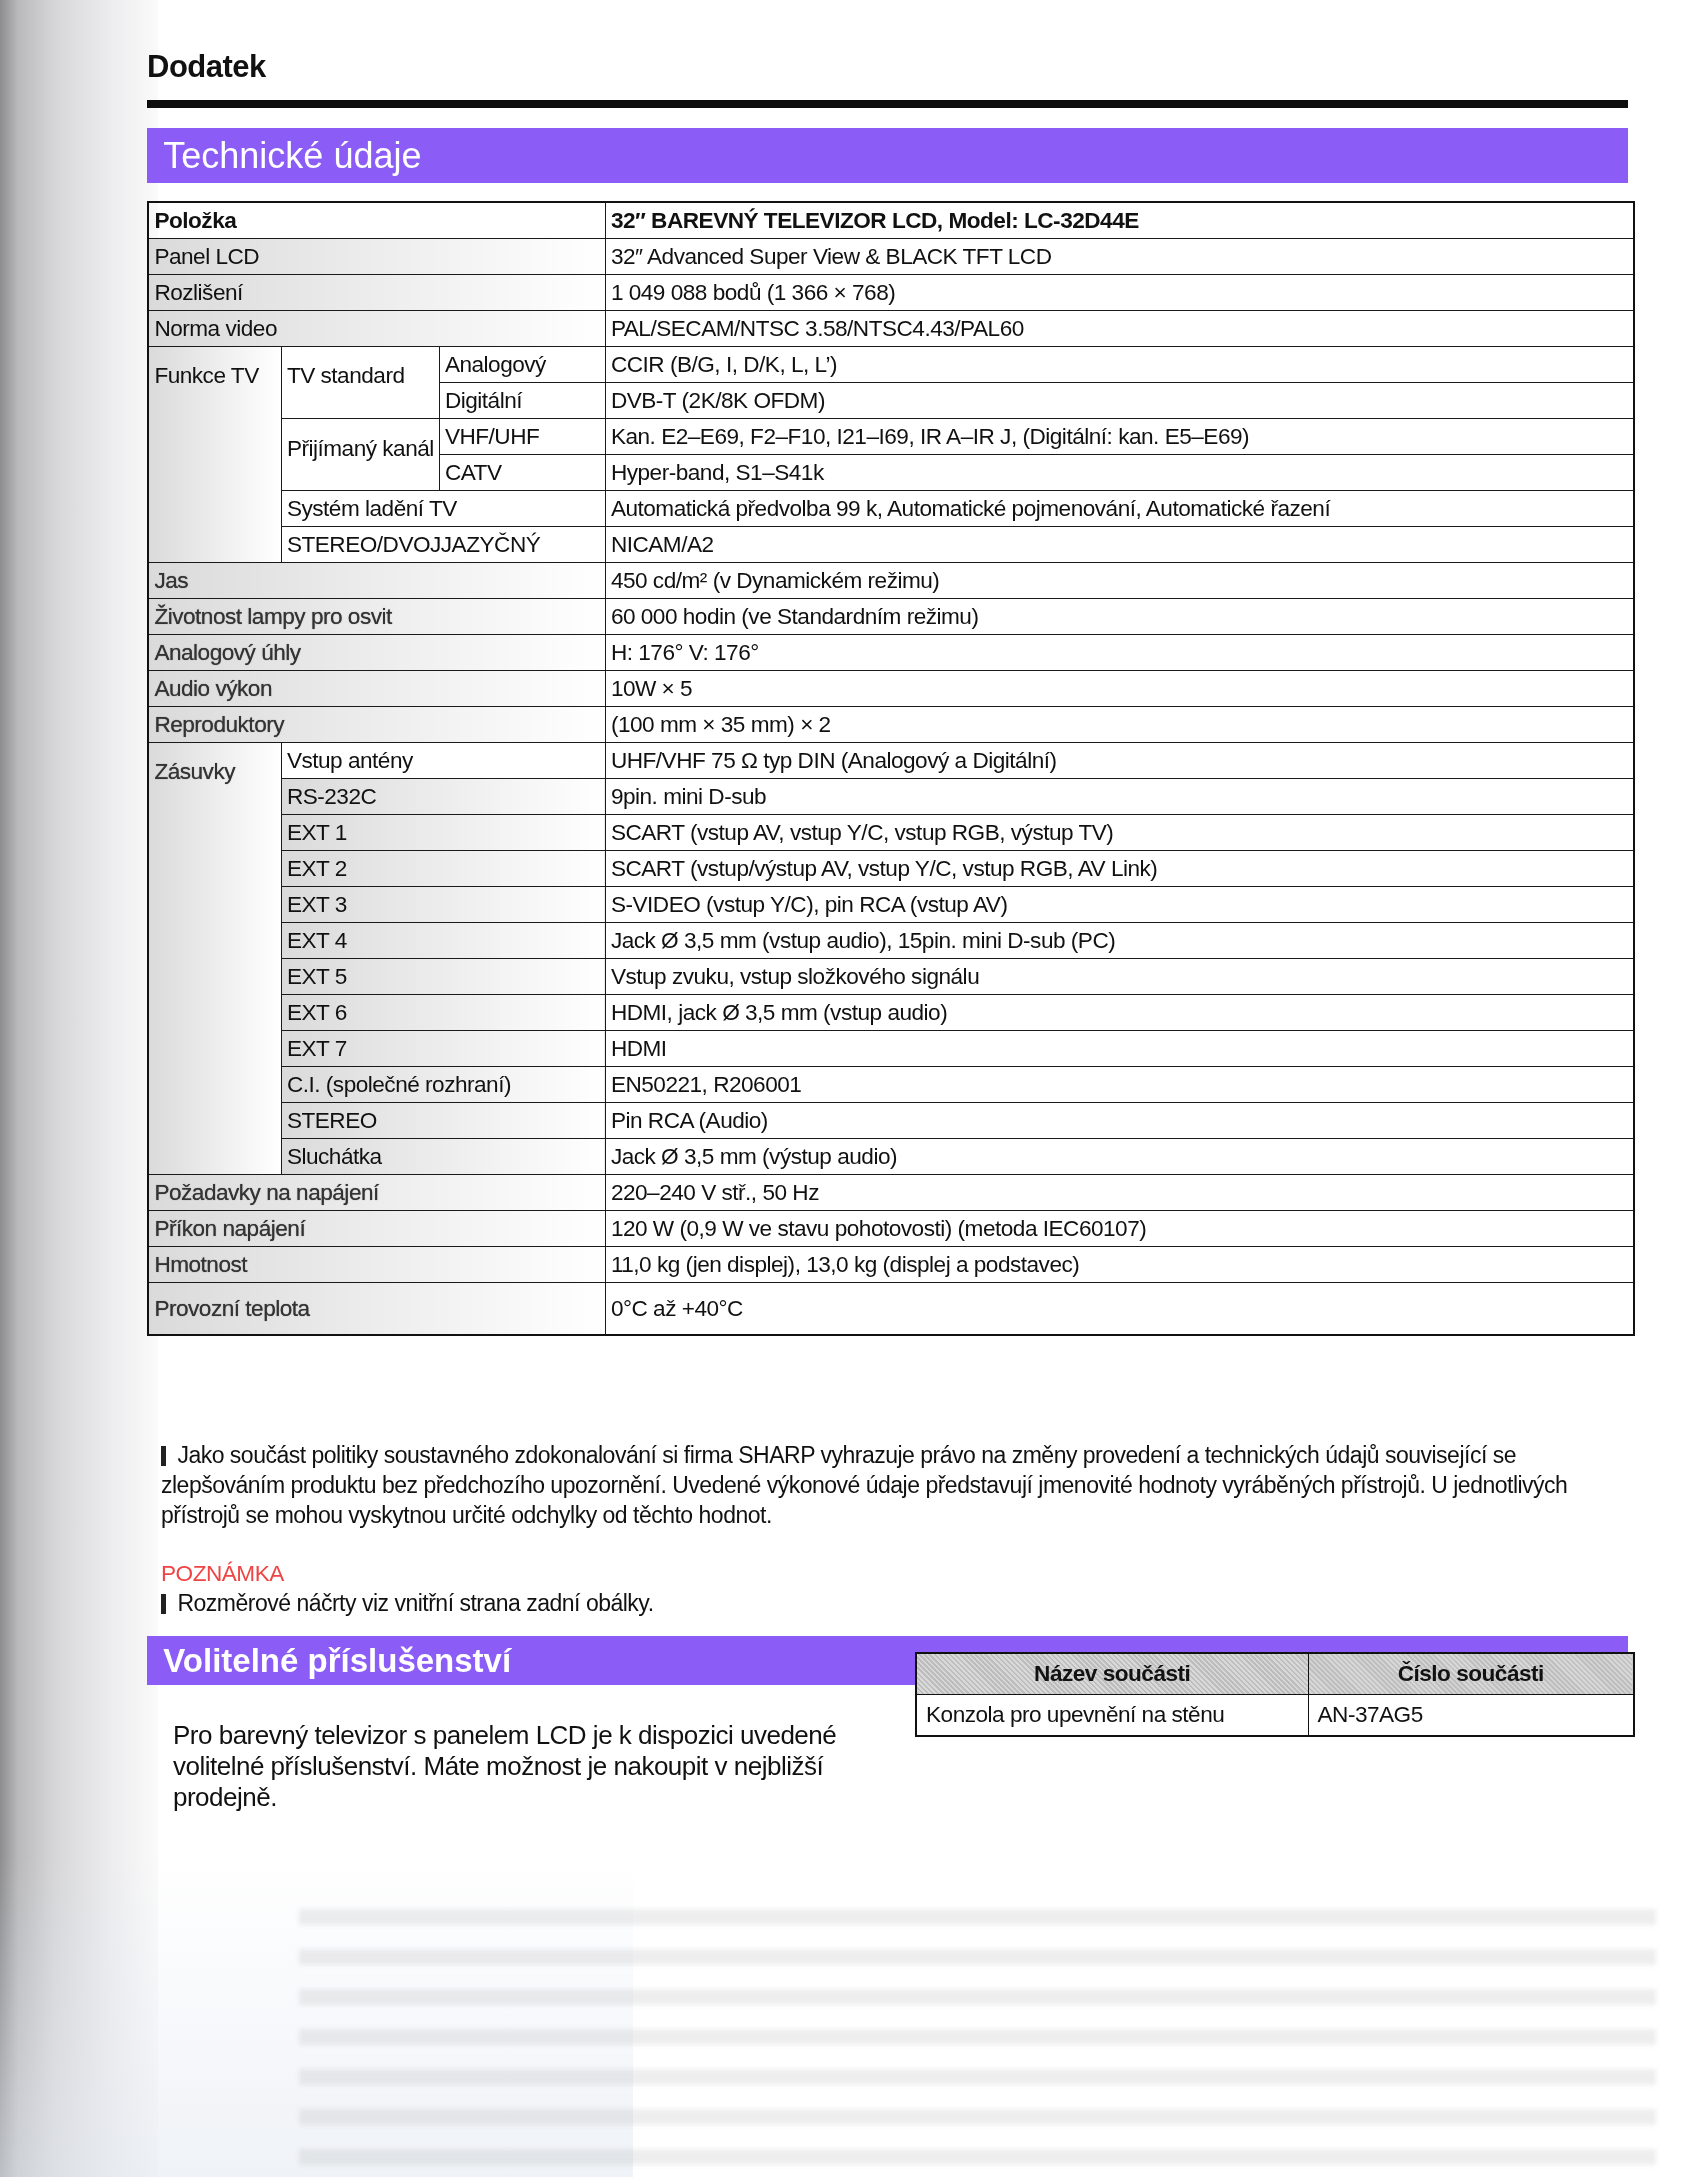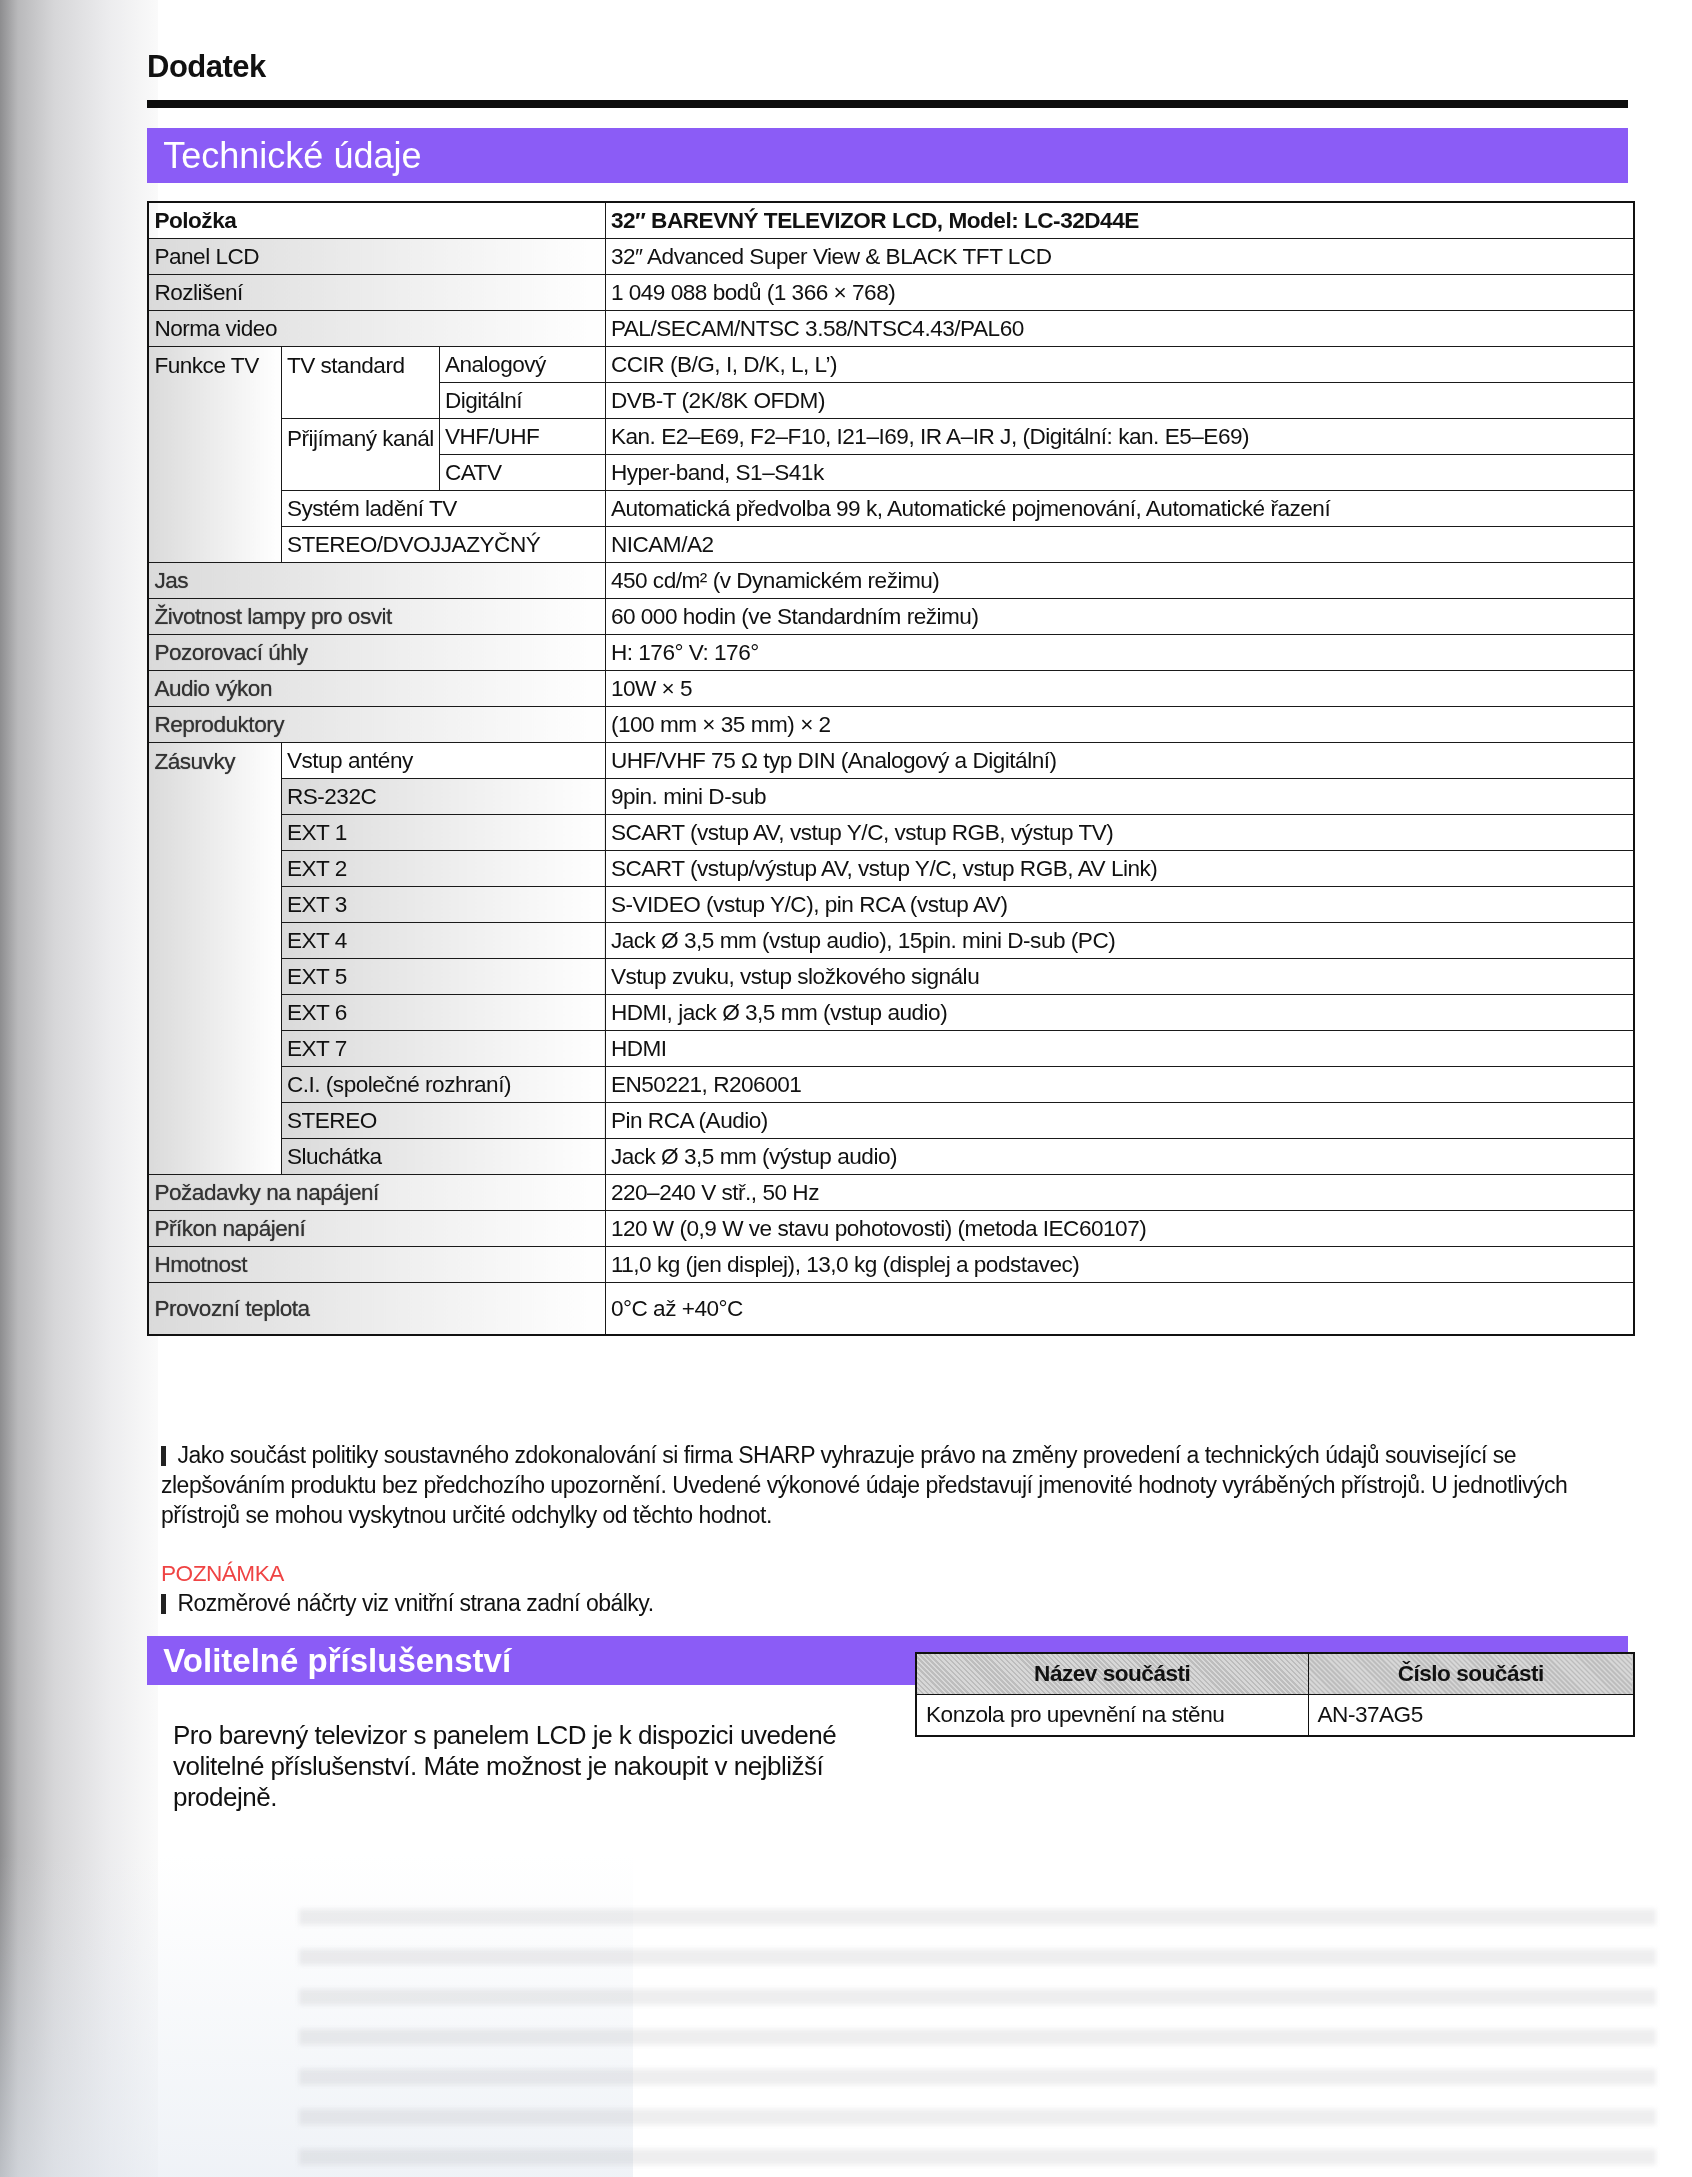--- a/index.html
+++ b/index.html
@@ -36,21 +36,21 @@
     position: absolute; left: 147px; top: 201px; width: 1485px;
     border-collapse: collapse; table-layout: fixed;
     border: 2.7px solid #111;
   }
   .spec-table td {
     border: 1.8px solid #1a1a1a; height: 35px; padding: 0 0 0 5.4px;
     font-size: 22.6px; letter-spacing: -0.5px; vertical-align: middle;
     white-space: nowrap; overflow: hidden;
   }
   .spec-table td.tall { height: 51px; }
-  .spec-table td.top { vertical-align: top; padding-top: 6px; }
+  .spec-table td.top { vertical-align: top; padding-top: 16px; }
   .spec-table td.wrap { white-space: normal; line-height: 27px; }
   .spec-table tr.header td { font-weight: bold; }
   .spec-table td.shade {
     background: linear-gradient(to right, #dadada, #f4f4f4 70%, #ffffff);
   }
   .spec-table td.blur { color: #333; text-shadow: 0 0 0.9px #555; }
 
   .disclaimer {
     position: absolute; left: 161px; top: 1440px; width: 1465px;
     font-size: 23px; line-height: 30px; letter-spacing: -0.5px;
@@ -152,21 +152,21 @@
     </tr>
     <tr>
       <td colspan="3" class="shade blur">Jas</td>
       <td>450 cd/m² (v Dynamickém režimu)</td>
     </tr>
     <tr>
       <td colspan="3" class="shade blur">Životnost lampy pro osvit</td>
       <td>60 000 hodin (ve Standardním režimu)</td>
     </tr>
     <tr>
-      <td colspan="3" class="shade blur">Pozorovací úhly</td>
+      <td colspan="3" class="shade blur">Analogový úhly</td>
       <td>H: 176°  V: 176°</td>
     </tr>
     <tr>
       <td colspan="3" class="shade blur">Audio výkon</td>
       <td>10W × 5</td>
     </tr>
     <tr>
       <td colspan="3" class="shade blur">Reproduktory</td>
       <td>(100 mm × 35 mm) × 2</td>
     </tr>

